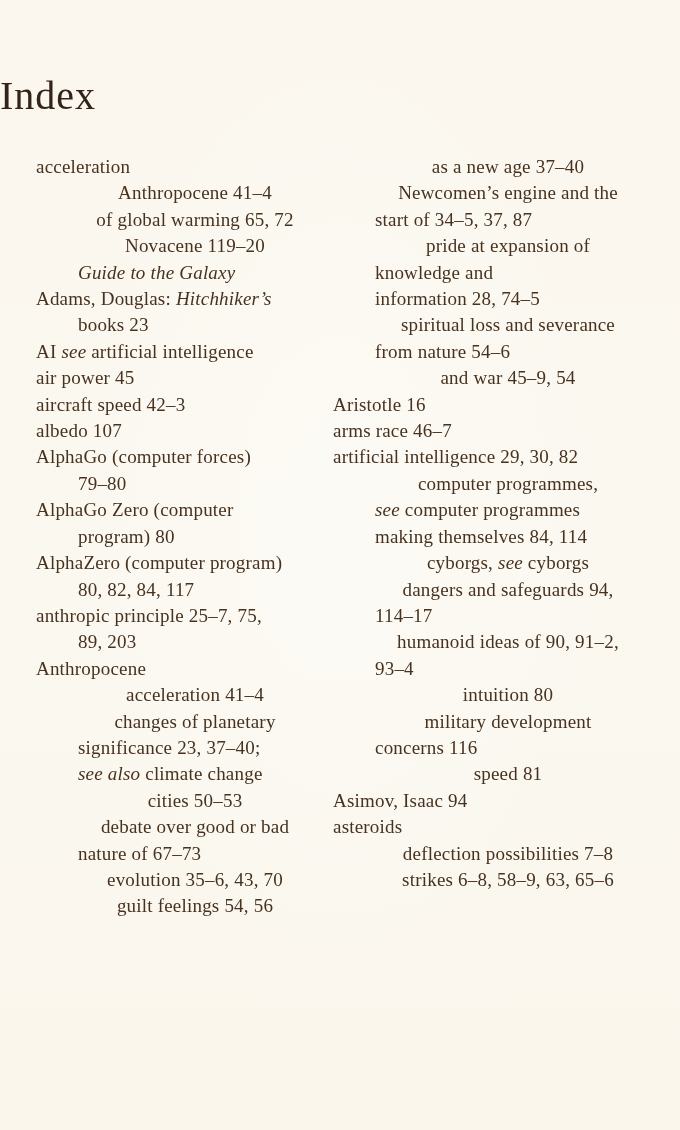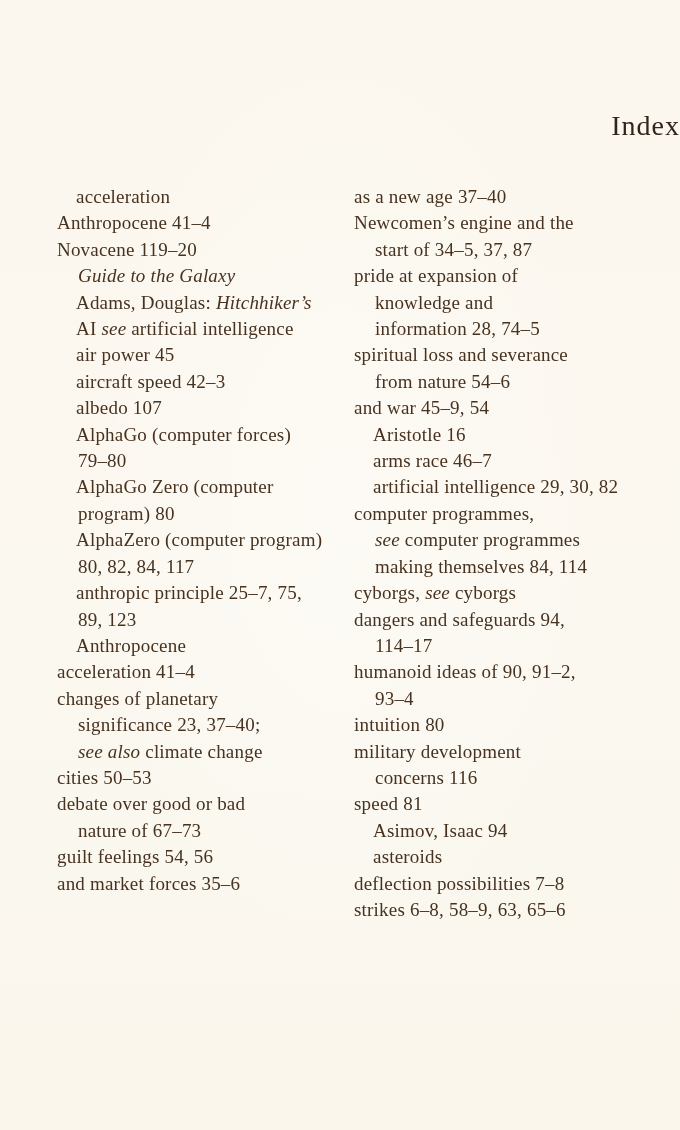--- a/index.html
+++ b/index.html
@@ -18,81 +18,83 @@
                       linear-gradient(180deg, #fbf7ee 0%, #fbf8f0 55%, #faf6ec 100%);
     font-family: "Liberation Serif", "DejaVu Serif", serif;
     color: var(--ink);
     position: relative;
   }
   .book-page {
     position: relative;
     width: 680px; height: 1130px;
   }
   .page-title {
-    margin-top: 102px;
-    text-align: right;
-    font-size: 28px;
+    margin-top: 72px;
+    text-align: left;
+    font-size: 40px;
     line-height: 48px;
     font-weight: 400;
     letter-spacing: 1px;
     color: var(--ink-dark);
   }
   .columns {
     display: flex;
     margin-top: 34px;
     padding-left: 36px;
     padding-right: 18px;
   }
   .col {
     font-size: 19px;
     line-height: 26.4px;
     letter-spacing: 0.2px;
   }
   .col-left  { width: 297px; flex: none; }
   .col-right { flex: 1; }
   .line { white-space: nowrap; }
-  .line.ind-0 { padding-left: 0; margin-left: 40px; }
-  .line.ind-1 { padding-left: 21px; }
+  .line.ind-0 { padding-left: 0; }
+  .line.ind-1 { padding-left: 21px; text-align: center; }
   .line.ind-2 { padding-left: 42px; }
   .em { font-style: italic; }
 </style>
 </head>
 <body>
 
 <div class="book-page">
   <h1 class="page-title">Index</h1>
   <div class="columns">
     <div class="col col-left" id="col-left">
         <div class="line ind-0"><span>acceleration</span></div>
         <div class="line ind-1"><span>Anthropocene 41–4</span></div>
+        <div class="line ind-1"><span>of global warming 65, 72</span></div>
         <div class="line ind-1"><span>Novacene 119–20</span></div>
         <div class="line ind-2"><span class="em">Guide to the Galaxy</span></div>
         <div class="line ind-0"><span>Adams, Douglas: </span><span class="em">Hitchhiker’s</span></div>
+        <div class="line ind-2"><span>books 23</span></div>
         <div class="line ind-0"><span>AI </span><span class="em">see</span><span> artificial intelligence</span></div>
         <div class="line ind-0"><span>air power 45</span></div>
         <div class="line ind-0"><span>aircraft speed 42–3</span></div>
         <div class="line ind-0"><span>albedo 107</span></div>
         <div class="line ind-0"><span>AlphaGo (computer forces)</span></div>
         <div class="line ind-2"><span>79–80</span></div>
         <div class="line ind-0"><span>AlphaGo Zero (computer</span></div>
         <div class="line ind-2"><span>program) 80</span></div>
         <div class="line ind-0"><span>AlphaZero (computer program)</span></div>
         <div class="line ind-2"><span>80, 82, 84, 117</span></div>
         <div class="line ind-0"><span>anthropic principle 25–7, 75,</span></div>
-        <div class="line ind-2"><span>89, 123</span></div>
+        <div class="line ind-2"><span>89, 203</span></div>
         <div class="line ind-0"><span>Anthropocene</span></div>
         <div class="line ind-1"><span>acceleration 41–4</span></div>
         <div class="line ind-1"><span>changes of planetary</span></div>
         <div class="line ind-2"><span>significance 23, 37–40;</span></div>
         <div class="line ind-2"><span class="em">see also</span><span> climate change</span></div>
         <div class="line ind-1"><span>cities 50–53</span></div>
         <div class="line ind-1"><span>debate over good or bad</span></div>
         <div class="line ind-2"><span>nature of 67–73</span></div>
+        <div class="line ind-1"><span>evolution 35–6, 43, 70</span></div>
         <div class="line ind-1"><span>guilt feelings 54, 56</span></div>
-        <div class="line ind-1"><span>and market forces 35–6</span></div>
       </div>
     <div class="col col-right" id="col-right">
         <div class="line ind-1"><span>as a new age 37–40</span></div>
         <div class="line ind-1"><span>Newcomen’s engine and the</span></div>
         <div class="line ind-2"><span>start of 34–5, 37, 87</span></div>
         <div class="line ind-1"><span>pride at expansion of</span></div>
         <div class="line ind-2"><span>knowledge and</span></div>
         <div class="line ind-2"><span>information 28, 74–5</span></div>
         <div class="line ind-1"><span>spiritual loss and severance</span></div>
         <div class="line ind-2"><span>from nature 54–6</span></div>

